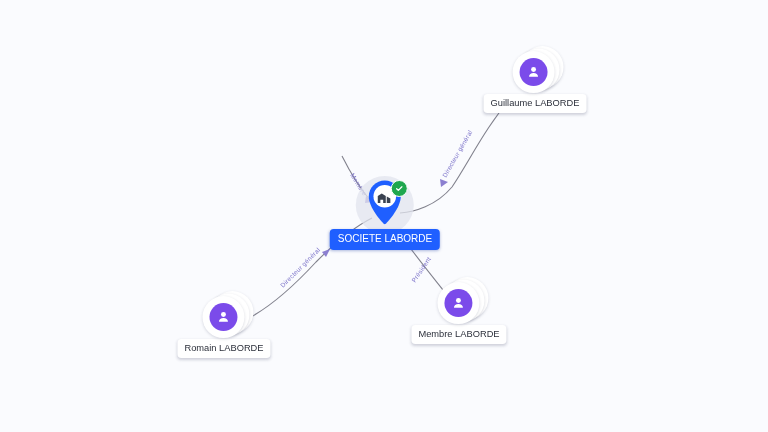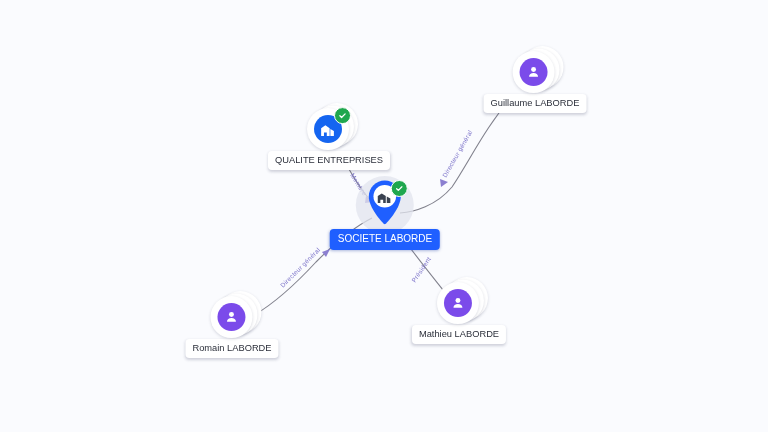--- a/index.html
+++ b/index.html
@@ -172,55 +172,37 @@
     <text class="edge-label" transform="translate(446,178) rotate(-60)">Directeur général</text>
 
     <path class="edge-path" d="M 241 322 C 268 310, 292 288, 316 262 C 336 242, 356 226, 372 218"></path>
     <polygon class="edge-arrow" points="322,252 330,249 326,257"></polygon>
     <text class="edge-label" transform="translate(283,288) rotate(-45)">Directeur général</text>
 
     <path class="edge-path" d="M 447 295 C 432 276, 414 254, 400 234"></path>
     <text class="edge-label" transform="translate(415,283) rotate(-56)">Président</text>
   </svg>
 
-  <div class="node" style="left:329px; top:139px;">
-    <div class="stack">
-      <div class="card c3"></div>
-      <div class="card c2"></div>
-      <div class="card c1"></div>
-      <div class="avatar company">
-        <svg width="17" height="17" viewBox="0 0 24 24" aria-hidden="true">
-          <path fill="#ffffff" d="M3 21V10l6-4 6 4v11h-4v-5H7v5H3zm13 0V11l5 3v7h-5z"></path>
-        </svg>
-      </div>
-      <div class="badge on-stack">
-        <svg width="9" height="9" viewBox="0 0 24 24" aria-hidden="true">
-          <path fill="none" stroke="#ffffff" stroke-width="3.4" stroke-linecap="round" stroke-linejoin="round" d="M5 12.5l4.5 4.5L19 7.5"></path>
-        </svg>
-      </div>
-    </div>
-    <div class="label-pill">QUALITE ENTREPRISES</div>
-  </div>
 
   <div class="node" style="left:535px; top:82px;">
     <div class="stack">
       <div class="card c3"></div>
       <div class="card c2"></div>
       <div class="card c1"></div>
       <div class="avatar person">
         <svg width="16" height="16" viewBox="0 0 24 24" aria-hidden="true">
           <circle cx="12" cy="8" r="3.7" fill="#ffffff"></circle>
           <path fill="#ffffff" d="M12 13.2c-4 0-6.6 2.2-6.6 4.6V19h13.2v-1.2c0-2.4-2.6-4.6-6.6-4.6z"></path>
         </svg>
       </div>
     </div>
     <div class="label-pill">Guillaume LABORDE</div>
   </div>
 
-  <div class="node" style="left:232px; top:327px;">
+  <div class="node" style="left:224px; top:327px;">
     <div class="stack">
       <div class="card c3"></div>
       <div class="card c2"></div>
       <div class="card c1"></div>
       <div class="avatar person">
         <svg width="16" height="16" viewBox="0 0 24 24" aria-hidden="true">
           <circle cx="12" cy="8" r="3.7" fill="#ffffff"></circle>
           <path fill="#ffffff" d="M12 13.2c-4 0-6.6 2.2-6.6 4.6V19h13.2v-1.2c0-2.4-2.6-4.6-6.6-4.6z"></path>
         </svg>
       </div>
@@ -233,21 +215,21 @@
       <div class="card c3"></div>
       <div class="card c2"></div>
       <div class="card c1"></div>
       <div class="avatar person">
         <svg width="16" height="16" viewBox="0 0 24 24" aria-hidden="true">
           <circle cx="12" cy="8" r="3.7" fill="#ffffff"></circle>
           <path fill="#ffffff" d="M12 13.2c-4 0-6.6 2.2-6.6 4.6V19h13.2v-1.2c0-2.4-2.6-4.6-6.6-4.6z"></path>
         </svg>
       </div>
     </div>
-    <div class="label-pill">Mathieu LABORDE</div>
+    <div class="label-pill">Membre LABORDE</div>
   </div>
 
   <div class="center-node" style="left:385px; top:213px;">
     <div class="halo">
       <svg class="pin" viewBox="0 0 38 48">
         <path fill="#1f5fff" d="M19 1.5C10.2 1.5 3 8.6 3 17.4c0 11 12.4 24.6 15 27.4.6.6 1.4.6 2 0 2.6-2.8 15-16.4 15-27.4C35 8.6 27.8 1.5 19 1.5z"></path>
         <circle cx="19" cy="17.2" r="11.3" fill="#ffffff"></circle>
         <path fill="#3a4250" d="M12 24v-7l4-2.6 4 2.6v7h-2.6v-3.3h-2.8V24H12zm9 0v-6.5l3.6 2.1V24H21z"></path>
       </svg>
       <div class="badge on-pin">

